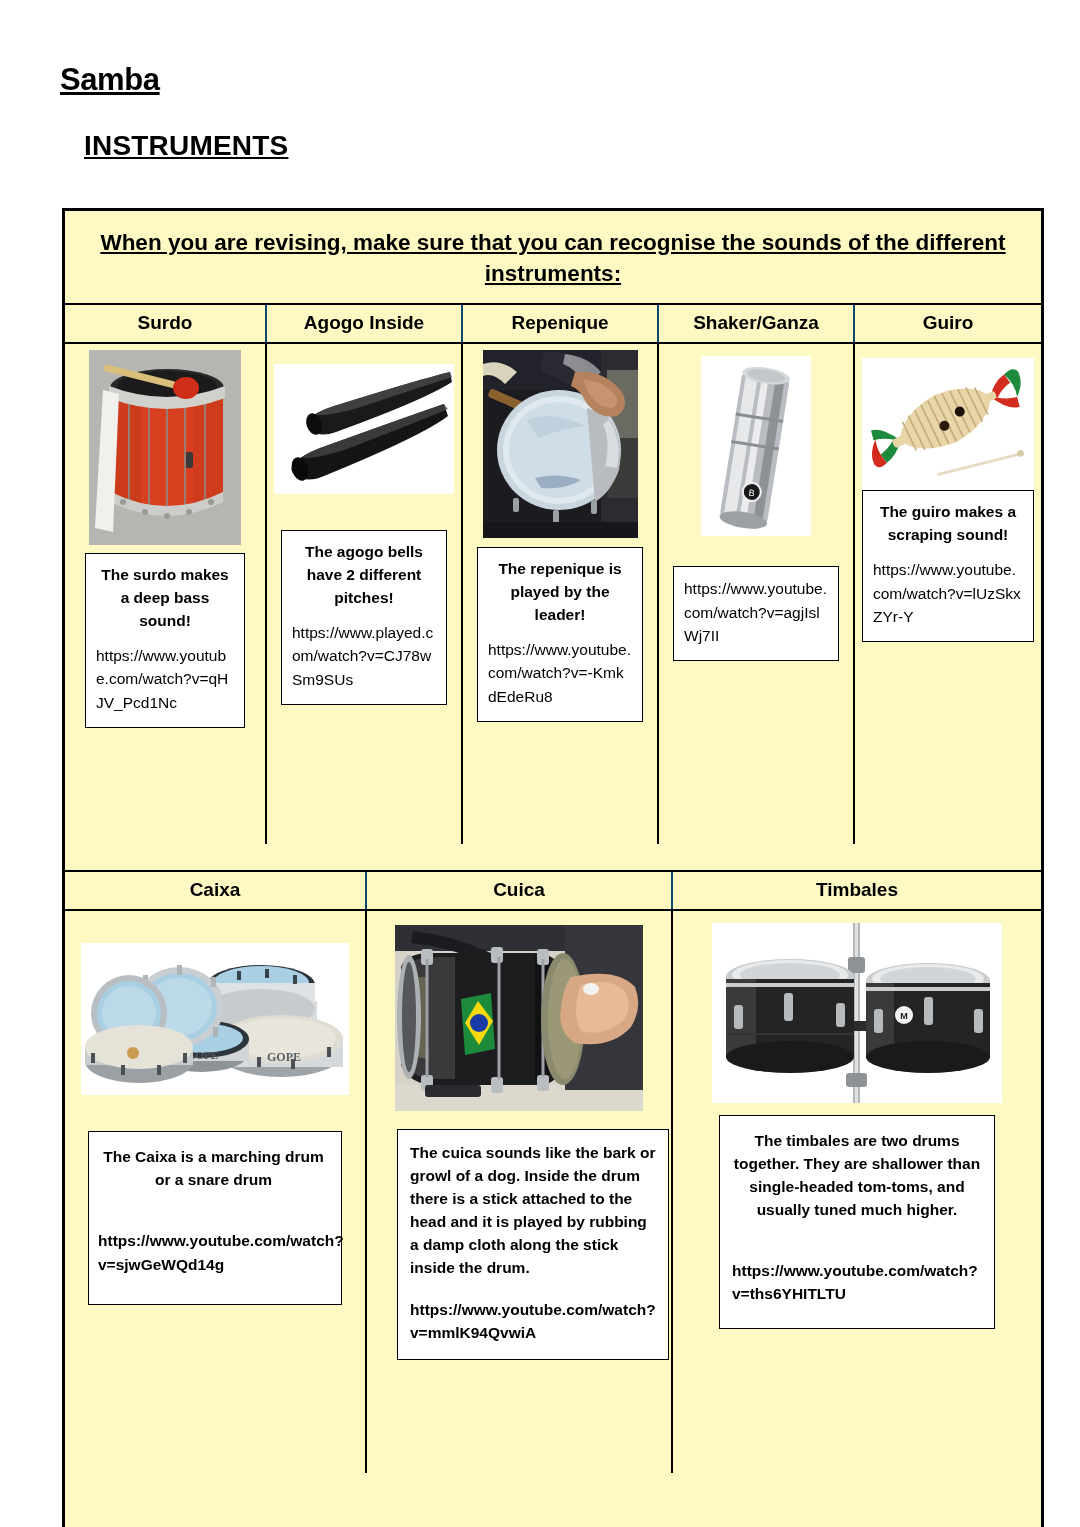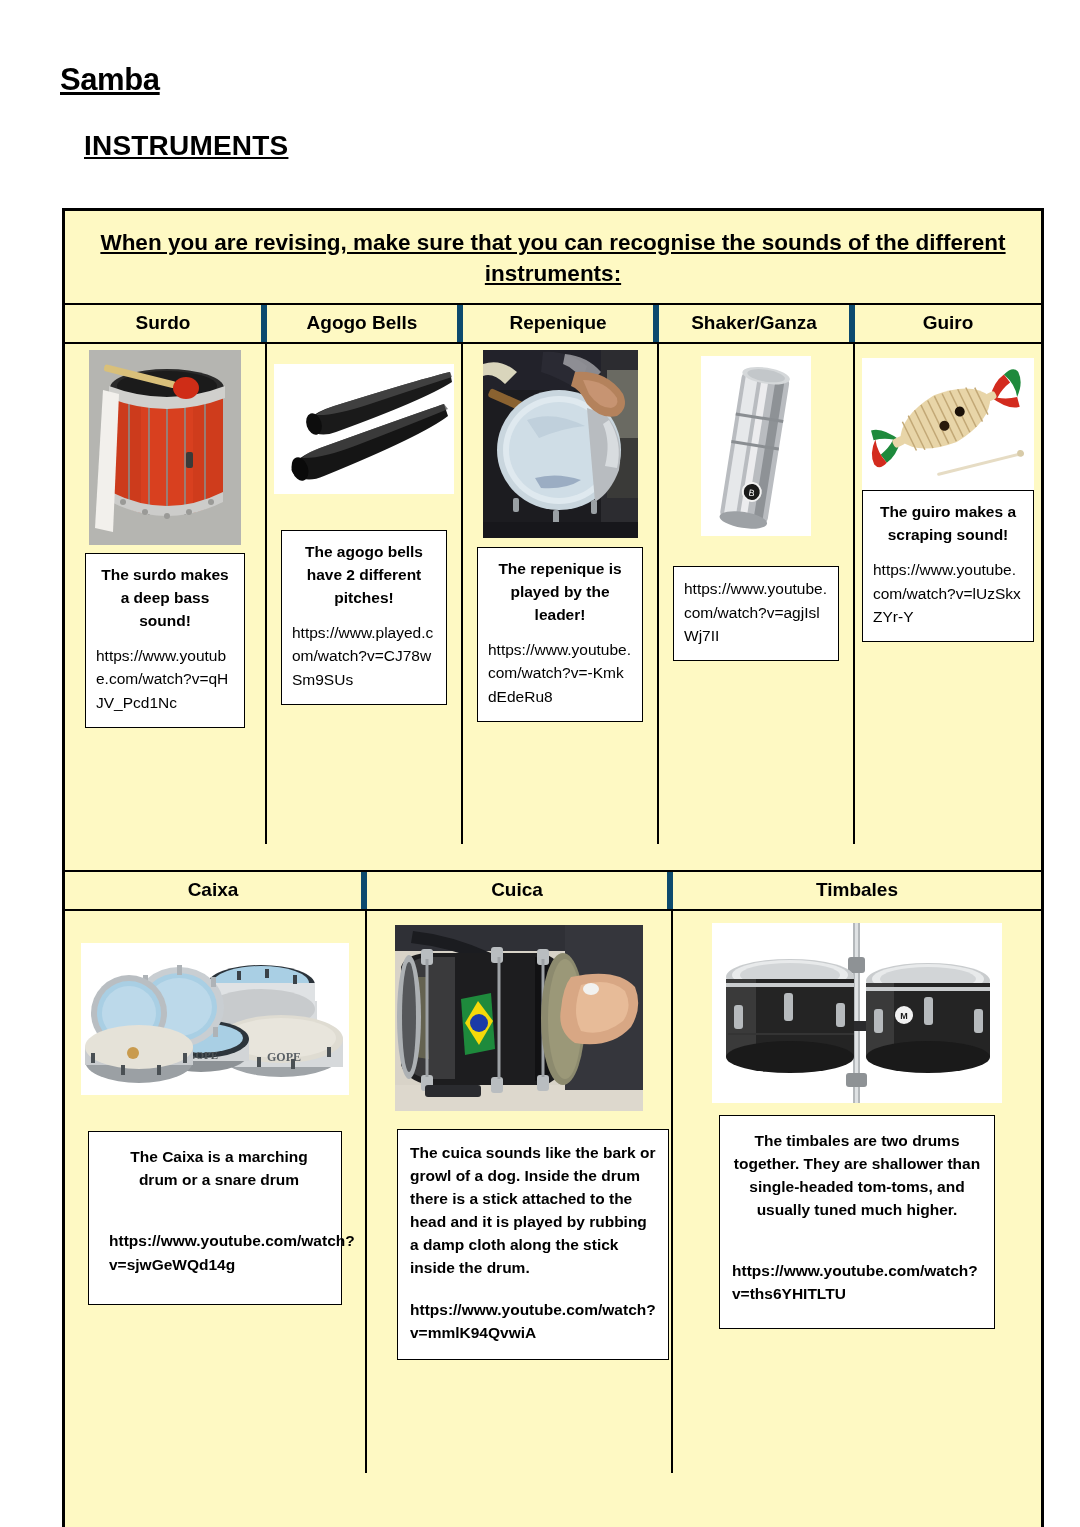--- a/index.html
+++ b/index.html
@@ -46,21 +46,21 @@
   }
 
   
   .grid{display:flex;width:100%;box-sizing:border-box;}
   .hdr-row{border-bottom:2px solid #000;}
   .hdr-cell{
     text-align:center;
     font-size:19px;font-weight:bold;
     padding:7px 2px 8px 2px;
     box-sizing:border-box;
-    border-right:6px solid #0c4a6e;
+    border-right:2px solid #0c4a6e;
   }
   .hdr-cell:last-child{border-right:none;}
 
   .body-row{box-sizing:border-box;}
   .body-cell{
     box-sizing:border-box;
     border-right:2px solid #000;
     position:relative;
     padding:6px 6px 10px 6px;
     display:flex;flex-direction:column;align-items:center;
@@ -104,21 +104,21 @@
   <div class="doc-subtitle">INSTRUMENTS</div>
 
   <div class="tbl-outer">
 
     <div class="banner">
       <span class="banner-text">When you are revising, make sure that you can recognise the sounds of the different instruments:</span>
     </div>
 
     <div class="grid hdr-row">
       <div class="hdr-cell" style="width:202px">Surdo</div>
-      <div class="hdr-cell" style="width:196px">Agogo Bells</div>
+      <div class="hdr-cell" style="width:196px">Agogo Inside</div>
       <div class="hdr-cell" style="width:196px">Repenique</div>
       <div class="hdr-cell" style="width:196px">Shaker/Ganza</div>
       <div class="hdr-cell" style="width:186px">Guiro</div>
     </div>
 
     <div class="grid body-row" style="height:500px">
 
       <div class="body-cell" style="width:202px">
         <div class="imgwrap">
           <svg width="152" height="195" viewBox="0 0 152 195" aria-hidden="true">
@@ -360,21 +360,21 @@
               <circle cx="52" cy="110" r="6" fill="#c99b4e"></circle>
               <g fill="#4a5054">
                 <rect x="10" y="110" width="4" height="10"></rect>
                   <rect x="40" y="122" width="4" height="10"></rect>
                 <rect x="76" y="122" width="4" height="10"></rect>
                   <rect x="102" y="110" width="4" height="10"></rect>
               </g>
             </g>
           </svg>
         </div>
-        <div class="txtbox" style="width:254px;margin-top:36px;padding:14px 12px 28px 20px;">
+        <div class="txtbox" style="width:254px;margin-top:36px;padding:14px 12px 28px 9px;">
           <div class="tb-title">The Caixa is a marching drum or a snare drum</div>
           <div class="gap-lines"></div>
           <div class="tb-url bold center">https://www.youtube.com/watch?v=sjwGeWQd14g</div>
         </div>
       </div>
 
       <div class="body-cell" style="width:306px">
         <div class="imgwrap" style="margin-top:8px;">
           <svg width="248" height="186" viewBox="0 0 248 186" aria-hidden="true">
             <rect x="0" y="0" width="248" height="186" fill="#d8d3c8"></rect>

